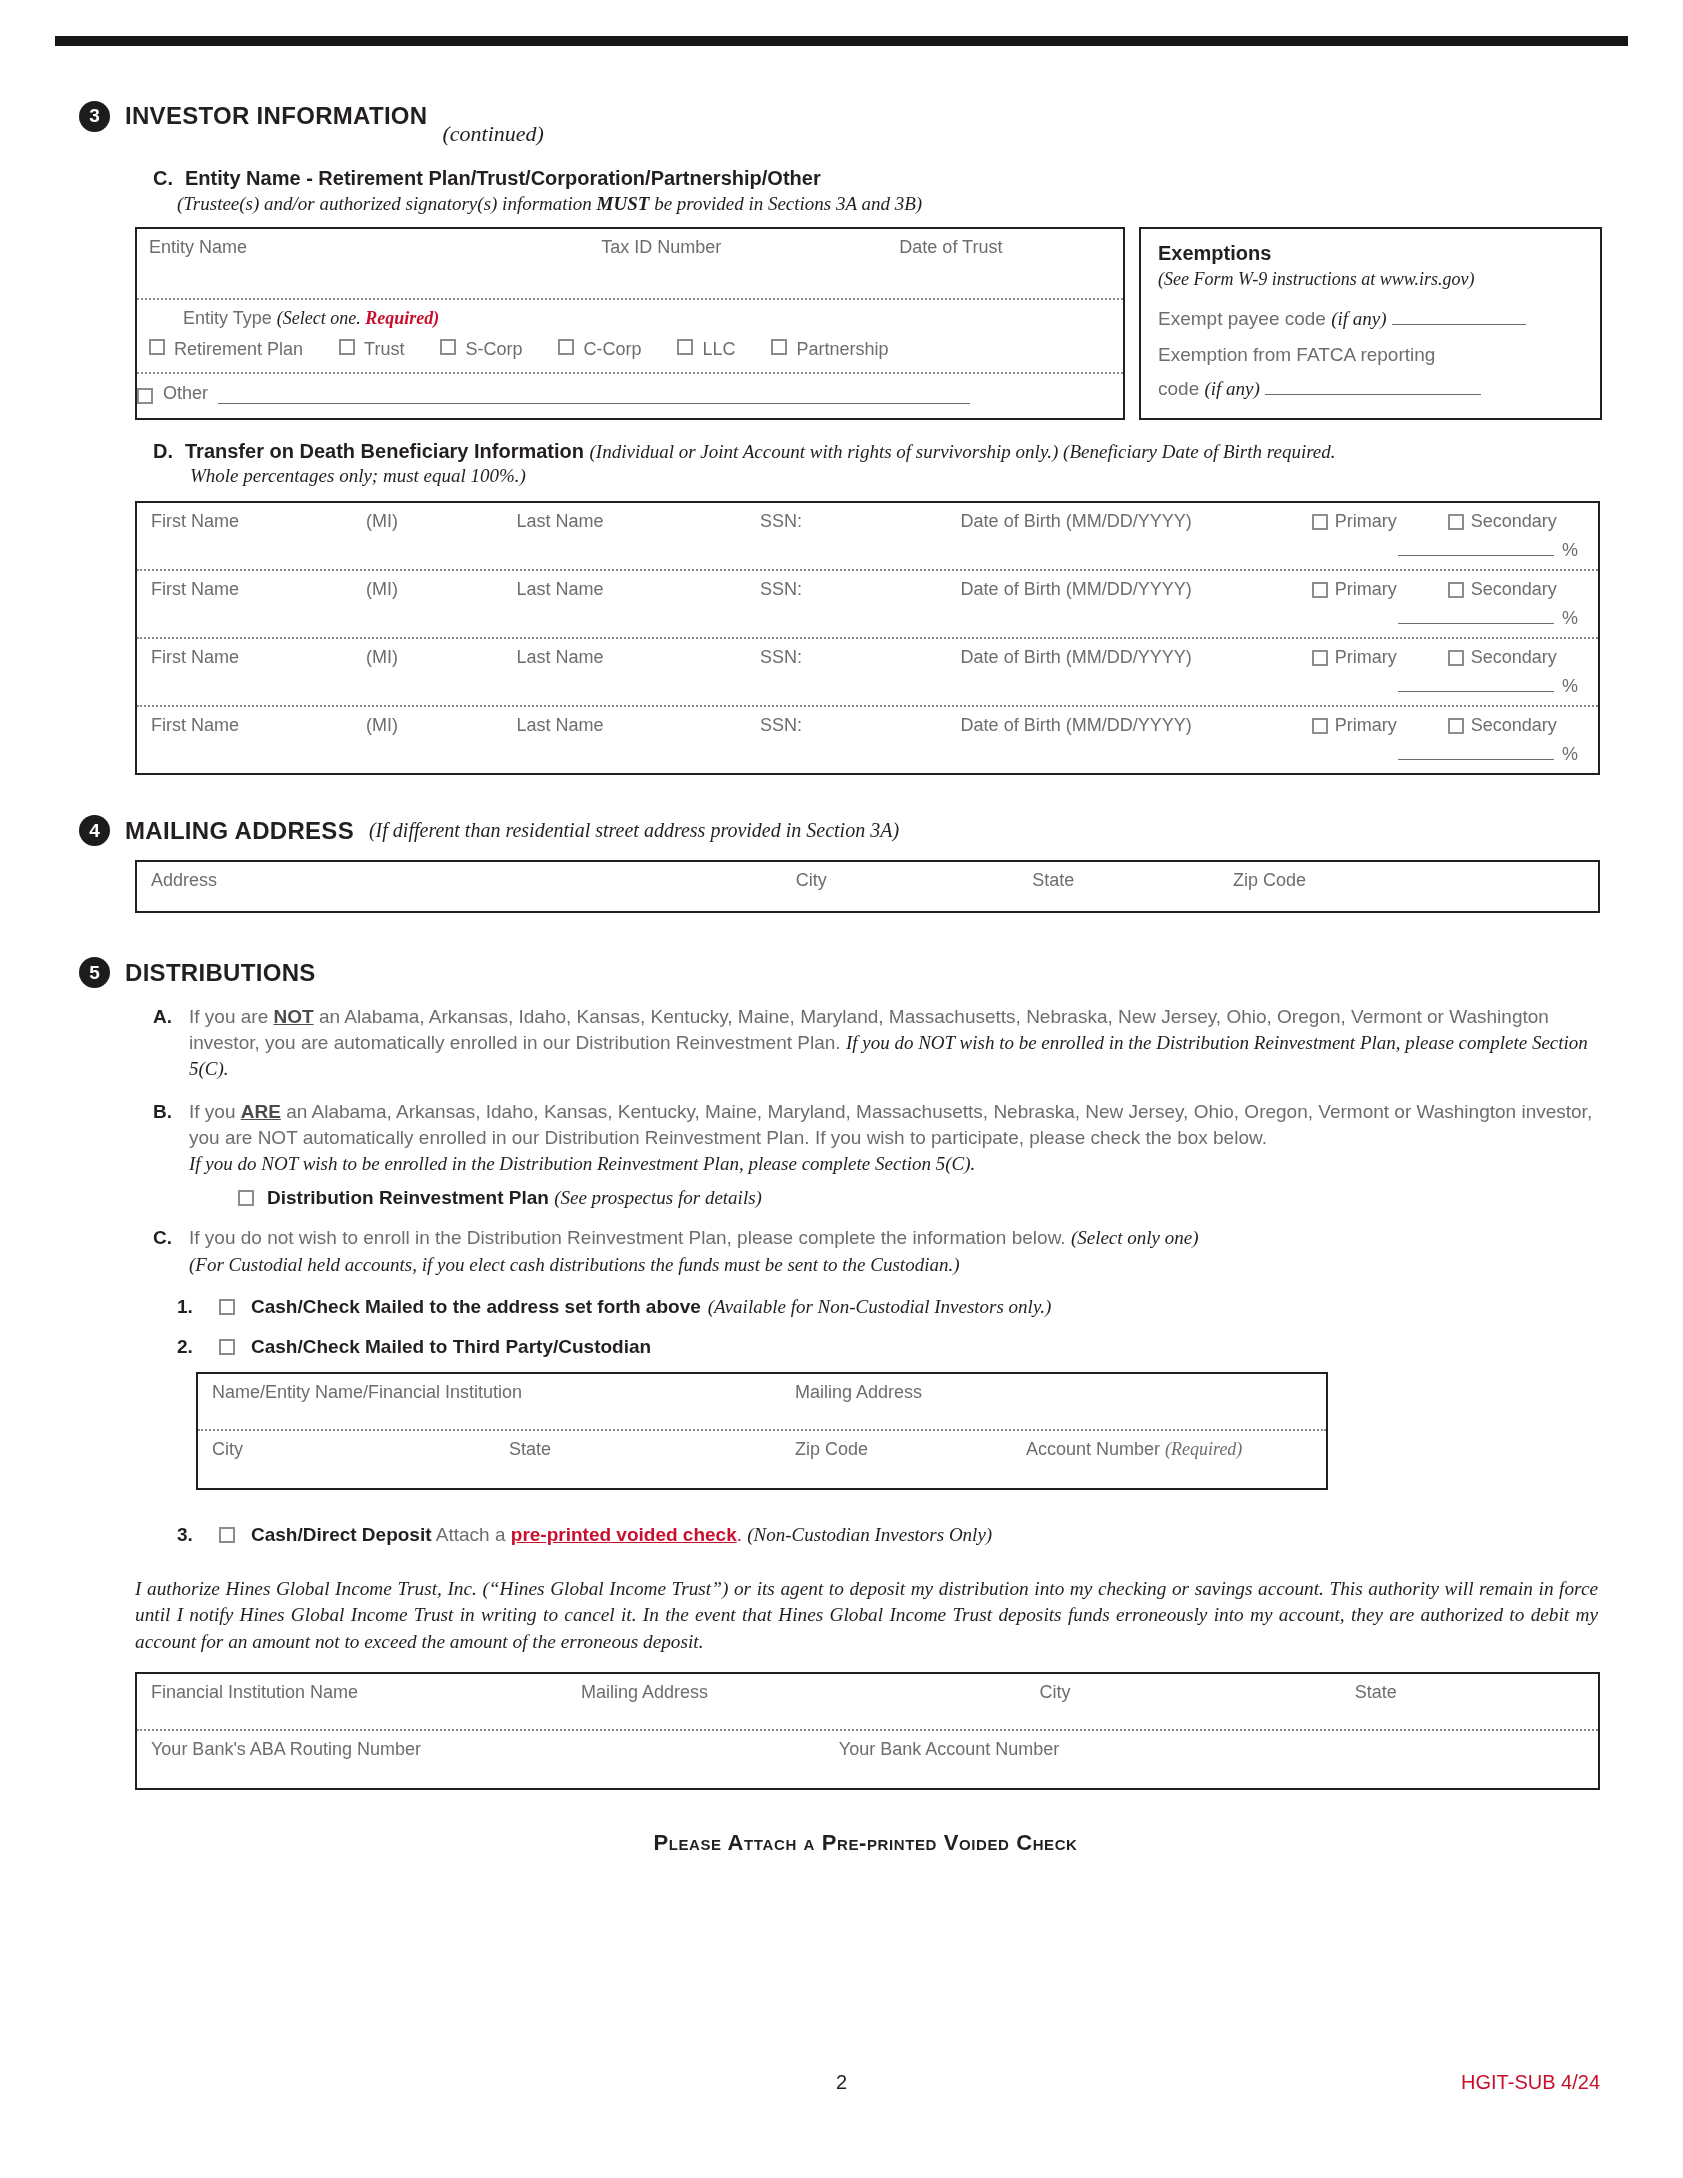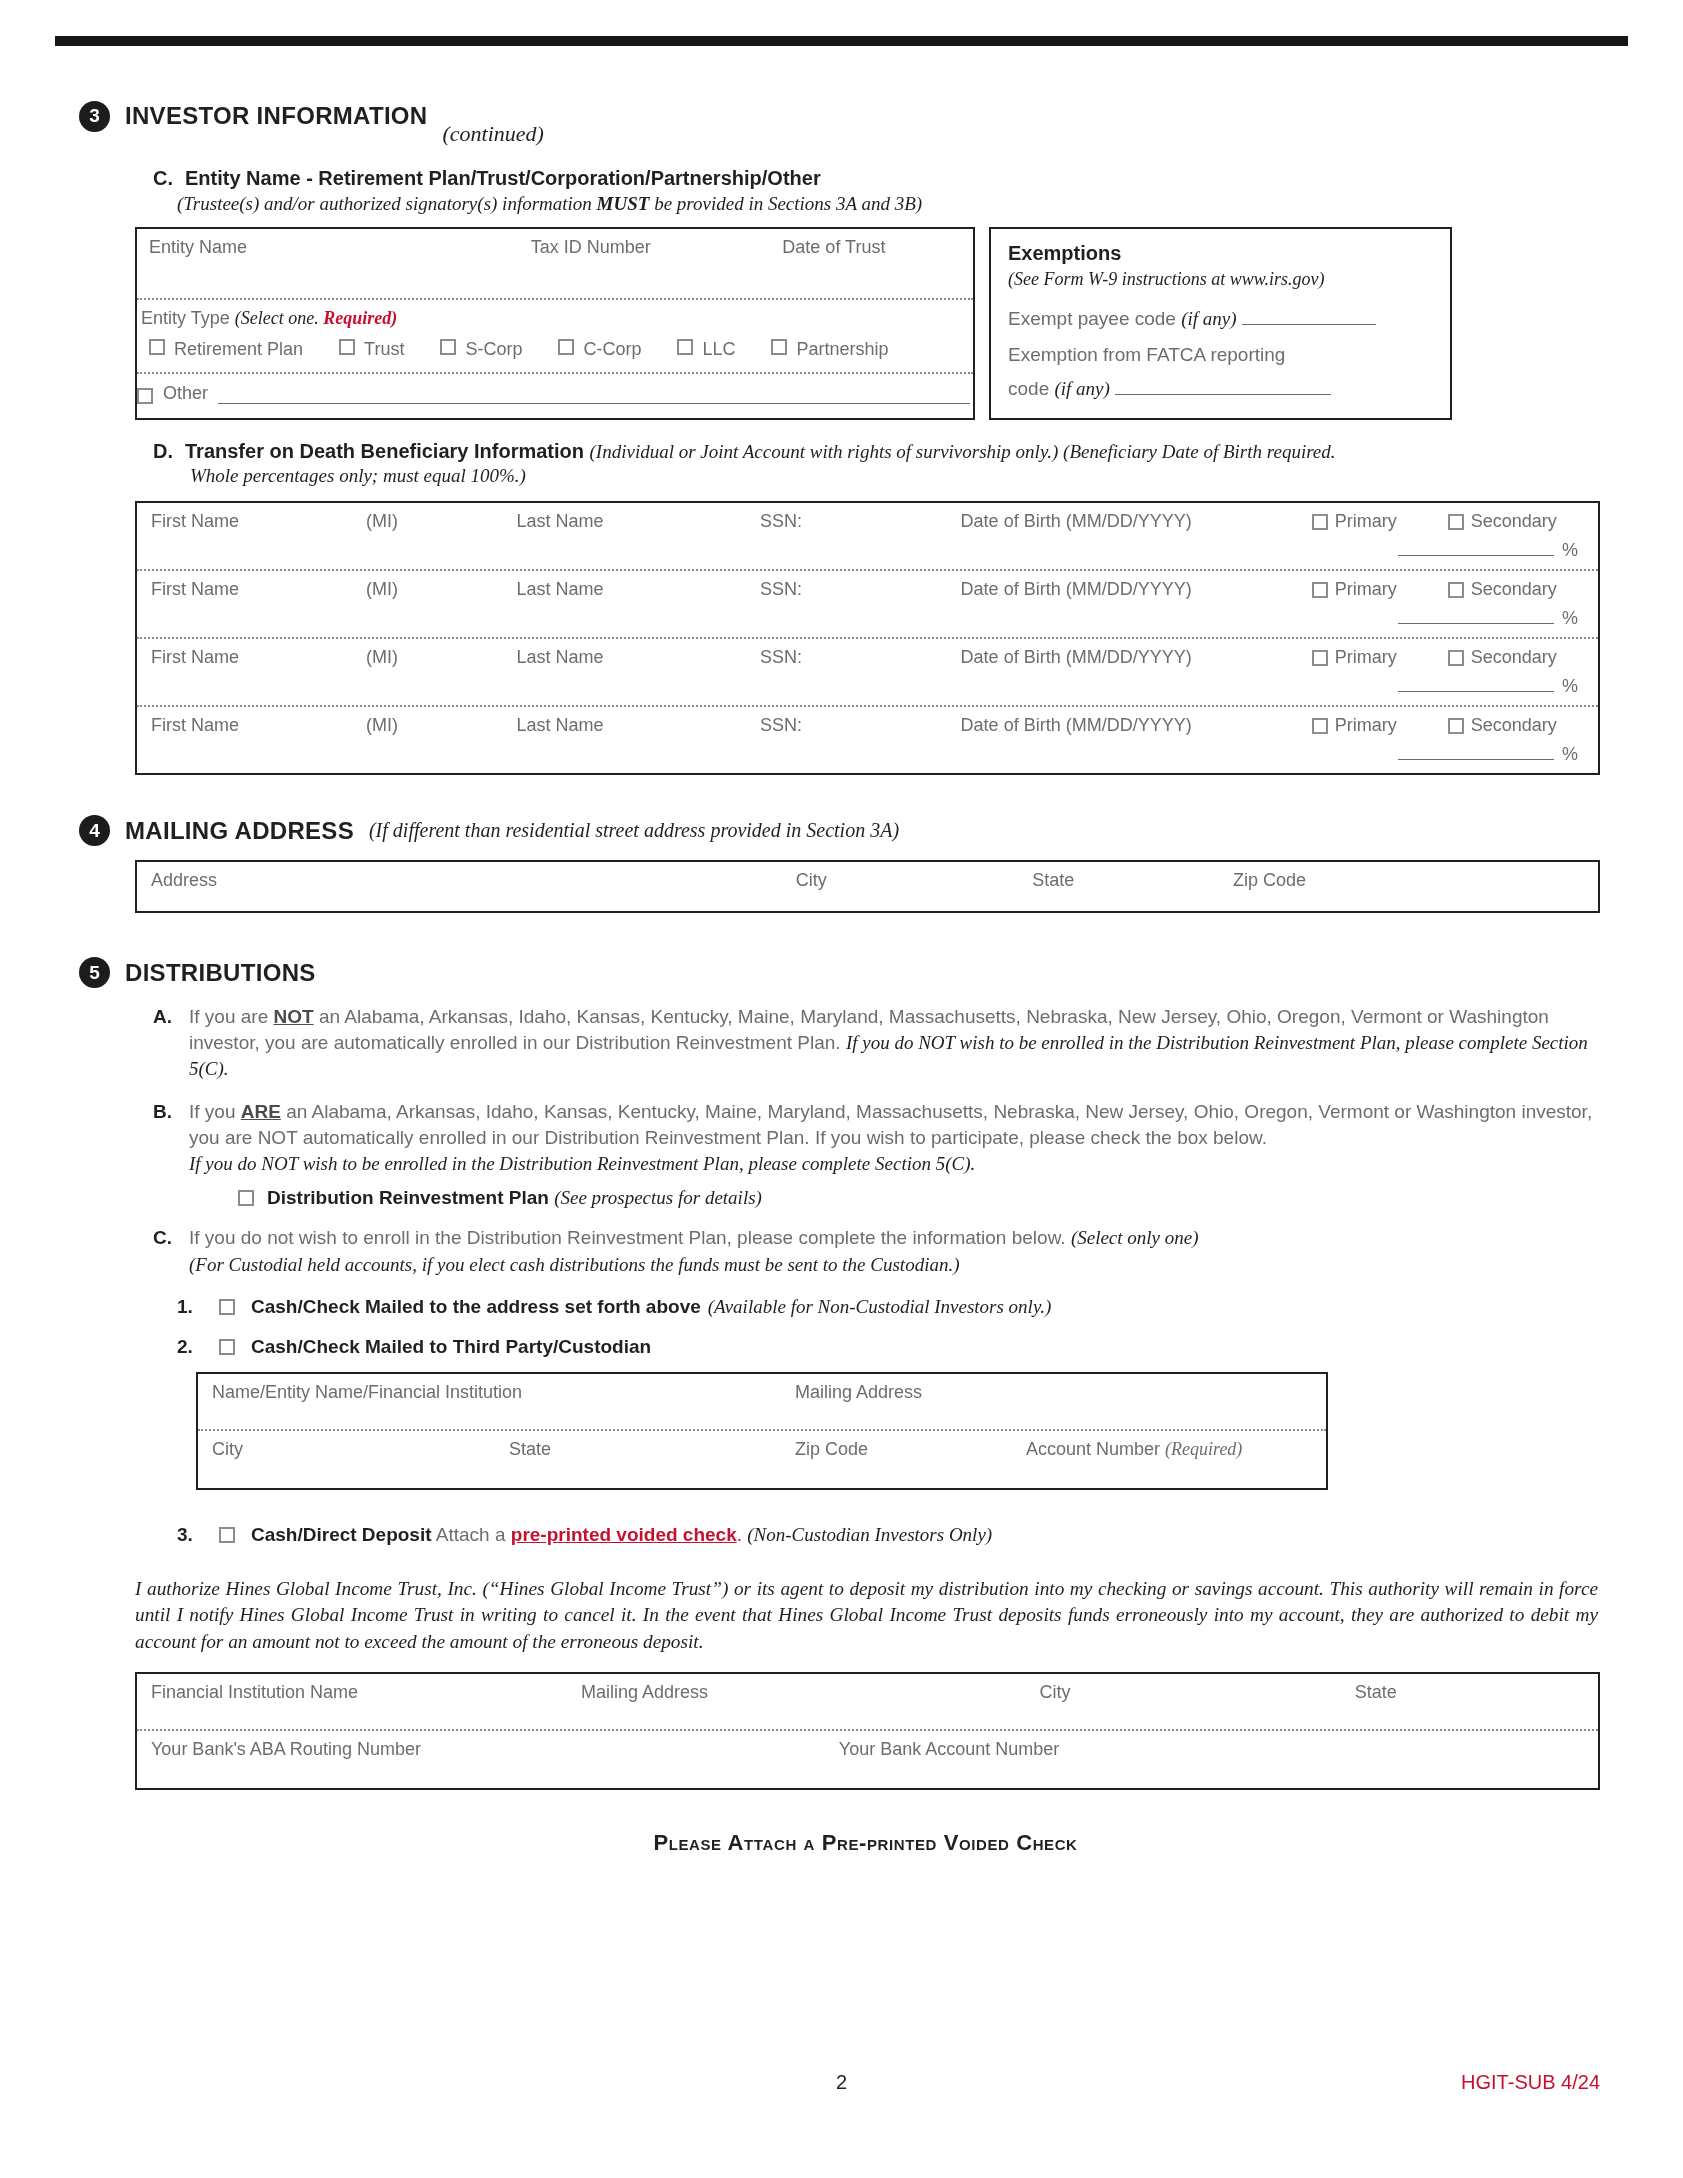--- a/index.html
+++ b/index.html
@@ -28,24 +28,24 @@
   .field-label { font-size:18px; color:#6d6d6d; }
 
   .box { border:2.5px solid #231f20; background:#fff; }
   .dotted-b { border-bottom:2px dotted #8a8a8a; }
   .cb { display:inline-block; width:16px; height:16px; border:2px solid #8c8c8c; background:#fff;
         vertical-align:-2px; flex:0 0 16px; }
   .blank { display:inline-block; border-bottom:1.5px solid #6d6d6d; height:16px; vertical-align:baseline; }
 
   
   .two-col { display:flex; gap:14px; margin:12px 0 0 8px; align-items:stretch; }
-  .entity-box { width:840px; }
+  .entity-box { width:990px; }
   .ebox-row1 { display:flex; height:71px; padding:8px 12px; }
   .ebox-row1 .c1 { width:47%; } .ebox-row1 .c2 { width:31%; } .ebox-row1 .c3 { width:22%; }
-  .ebox-row2 { padding:8px 4px 2px; font-size:18px; }
+  .ebox-row2 { padding:8px 4px 2px; font-size:18px;margin-left:42px; }
   .ebox-row3 { display:flex; gap:36px; padding:8px 12px 12px; align-items:center; }
   .opt { display:flex; gap:9px; align-items:flex-start; font-size:18px; color:#6d6d6d; }
   .ebox-row4 { padding:9px 0 14px; display:flex; gap:10px; align-items:flex-end; }
   .exempt-box { width:463px; padding:13px 17px; }
   .exempt-title { font-size:20px; font-weight:700; }
   .exempt-note { font-size:18px; margin-top:4px; }
   .exempt-line { margin-top:18px; font-size:19px; color:#6d6d6d; }
   .exempt-line .serif-i { color:#231f20; }
 
   

